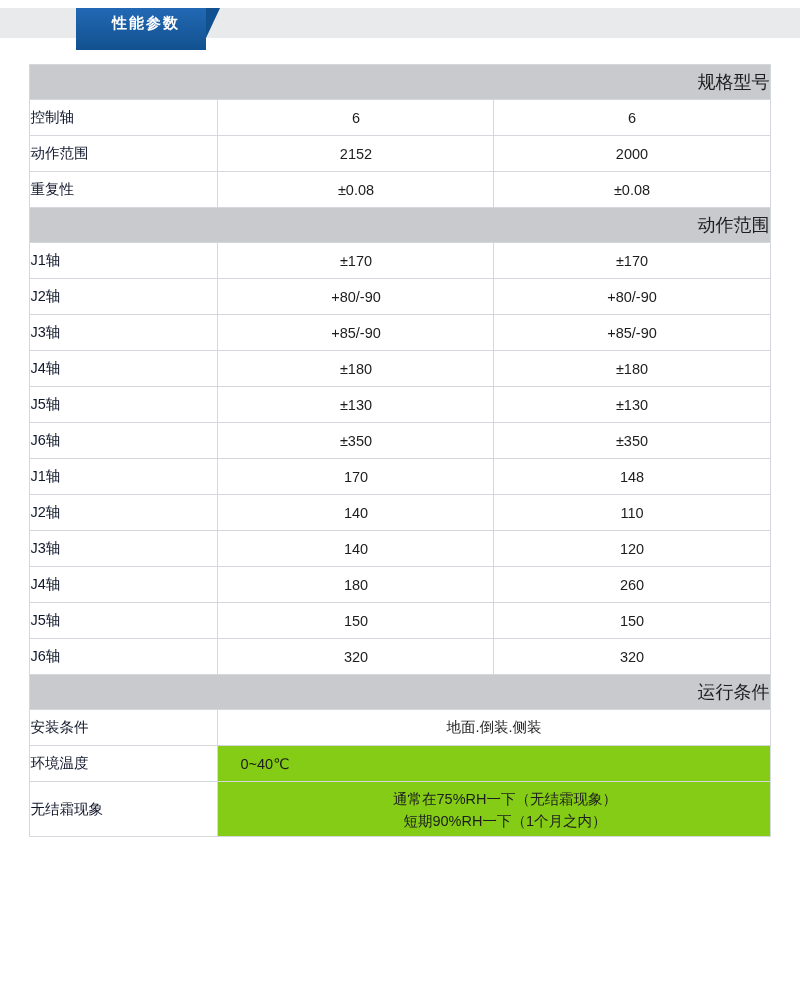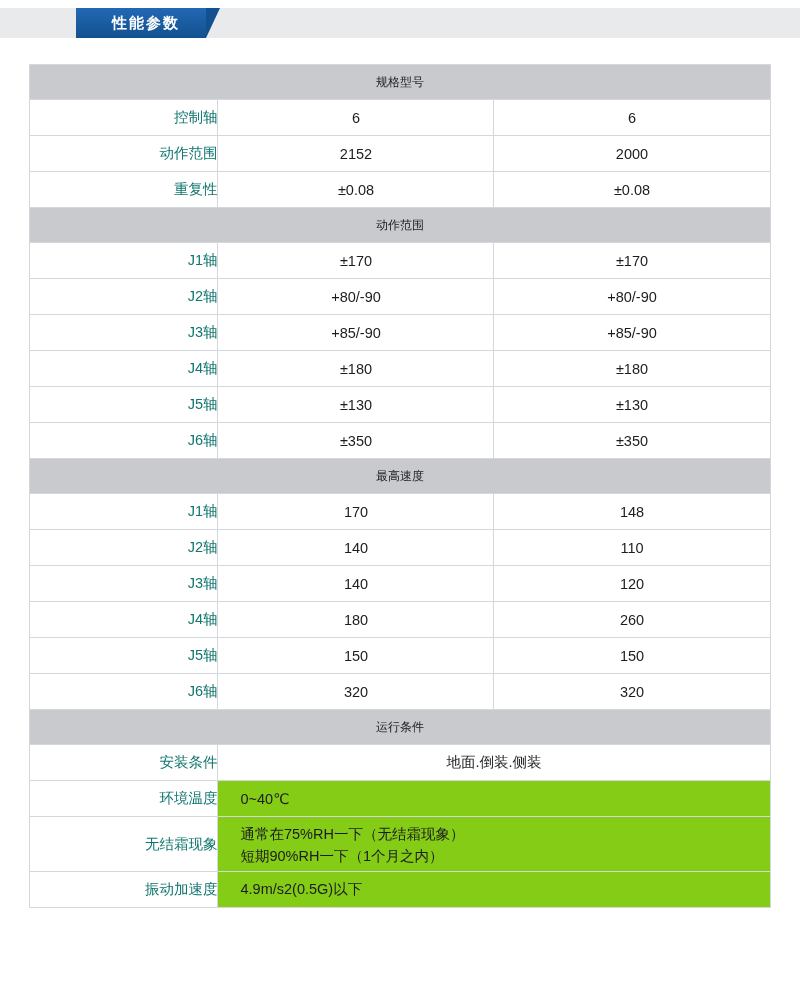--- a/index.html
+++ b/index.html
@@ -27,21 +27,21 @@
     left: 0;
     top: 8px;
     width: 800px;
     height: 30px;
     background: #e9eaec;
   }
   .header-tab {
     position: absolute;
     left: 76px;
     top: 8px;
-    height: 30px;
+    height: 42px;
     background: #1a5fa8;
     background: linear-gradient(180deg, #2268b4 0%, #12518f 100%);
     color: #ffffff;
     font-size: 15px;
     font-weight: bold;
     letter-spacing: 2px;
     line-height: 30px;
     padding: 0 26px 0 36px;
   }
   .header-tab::after {
@@ -68,44 +68,44 @@
     padding: 0;
     height: 35px;
     vertical-align: middle;
   }
   .col-label { width: 188px; }
   .col-a { width: 276px; }
   .col-b { width: 276px; }
 
   td.section {
     background: #c8cacd;
-    text-align: center;
-    font-size: 12px;
+    text-align: right;
+    font-size: 18px;
     color: #1d1d1d;
     height: 34px;
   }
   td.label {
-    text-align: right;
-    color: #0f766e;
+    text-align: left;
+    color: #0f172a;
     background: #ffffff;
   }
   td.value {
     text-align: center;
     color: #1d1d1d;
     background: #ffffff;
   }
   td.value-left {
     text-align: left;
     padding-left: 22px;
     color: #1d1d1d;
     background: #84cc16;
   }
   tr.tall td { height: 52px; }
   tr.tall td.value-left { line-height: 1.55; padding-top: 2px; }
-  .nowrap { white-space: nowrap; }
+  .nowrap { white-space: nowrap; text-align: center; }
 </style>
 </head>
 <body>
 
 <div class="header-wrap">
   <div class="header-bar"></div>
   <div class="header-tab">性能参数</div>
 </div>
 
 <table class="spec-table">
@@ -163,23 +163,20 @@
       <td class="value">±130</td>
       <td class="value">±130</td>
     </tr>
     <tr>
       <td class="label">J6轴</td>
       <td class="value">±350</td>
       <td class="value">±350</td>
     </tr>
 
     <tr>
-      <td class="section" colspan="3">最高速度</td>
-    </tr>
-    <tr>
       <td class="label">J1轴</td>
       <td class="value">170</td>
       <td class="value">148</td>
     </tr>
     <tr>
       <td class="label">J2轴</td>
       <td class="value">140</td>
       <td class="value">110</td>
     </tr>
     <tr>
@@ -215,18 +212,14 @@
       <td class="label">环境温度</td>
       <td class="value-left" colspan="2">0~40℃</td>
     </tr>
     <tr class="tall">
       <td class="label">无结霜现象</td>
       <td class="value-left" colspan="2">
         <div class="nowrap">通常在75%RH一下（无结霜现象）</div>
         <div class="nowrap">短期90%RH一下（1个月之内）</div>
       </td>
     </tr>
-    <tr>
-      <td class="label">振动加速度</td>
-      <td class="value-left" colspan="2">4.9m/s2(0.5G)以下</td>
-    </tr>
   </tbody>
 </table>
 
 </body></html>

